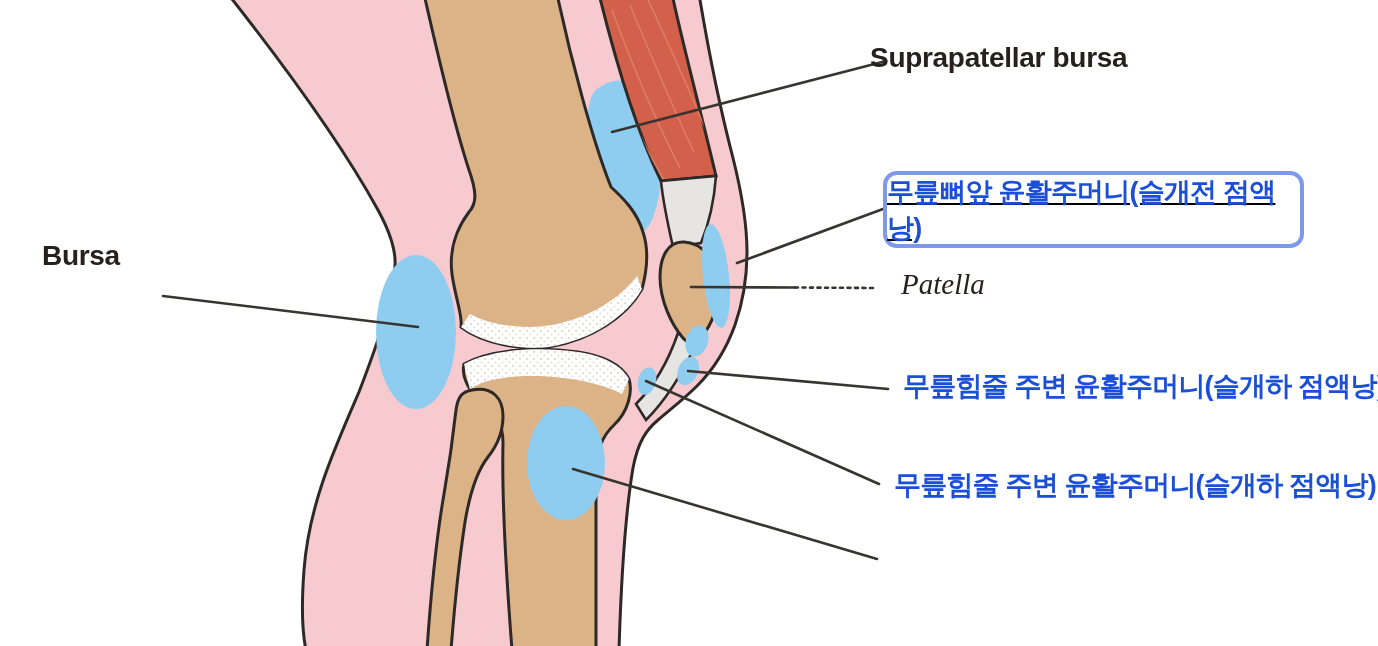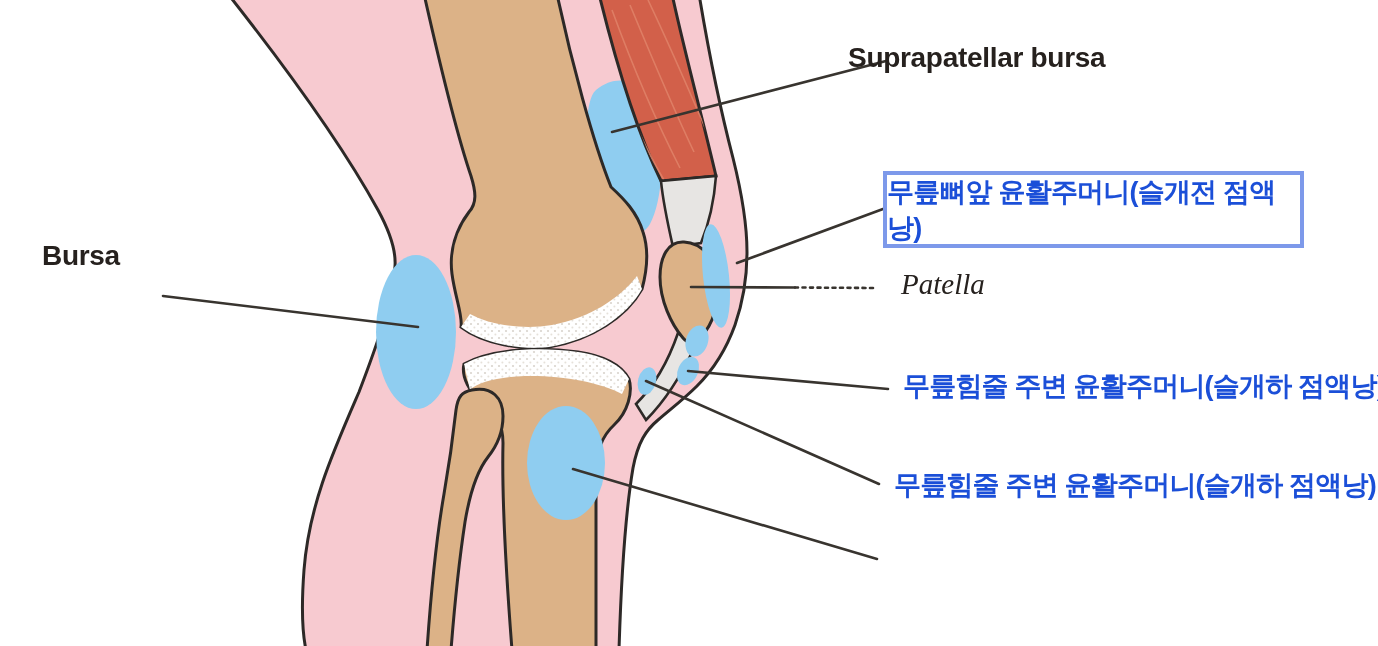--- a/index.html
+++ b/index.html
@@ -13,22 +13,22 @@
     font-size:28px;font-weight:600;color:var(--label-text);letter-spacing:-0.3px;
   }
   .lbl-it{
     font-size:29px;font-style:italic;font-weight:400;color:var(--label-text);
   }
   .lbl-ko{
     font-size:27px;font-weight:700;color:var(--korean-text);letter-spacing:-0.8px;
   }
   .callout-box{
     position:absolute;left:883px;top:171px;width:421px;height:77px;
-    border:4px solid var(--box-border);border-radius:0;background:#fff;
-    display:flex;align-items:center;justify-content:center;box-sizing:border-box;
+    border:4px solid var(--box-border);border-radius:14px;background:#fff;
+    display:flex;align-items:center;justify-content:center;box-sizing:border-box;text-decoration:underline;
   }
   .two-line{line-height:38px;}
   
   .skin{fill:var(--skin);stroke:var(--outline);stroke-width:3;}
   .bone{fill:var(--bone);stroke:var(--outline);stroke-width:3;}
   .muscle{fill:var(--muscle);stroke:var(--outline);stroke-width:3;}
   .tendon{fill:var(--tendon);stroke:var(--outline);stroke-width:2.6;}
   .bursa{fill:var(--bursa);stroke:none;}
   .cartilage{fill:url(#stipple);stroke:none;}
   .striation{fill:none;stroke:var(--muscle-striation);stroke-width:1.6;opacity:.85;}
@@ -177,21 +177,21 @@
     <path class="leader" d="M 612,132 L 886,61"></path>
     <path class="leader" d="M 737,263 L 883,209"></path>
     <path class="leader" d="M 691,287 L 795,287.5"></path>
     <path class="leader leader-dotted" d="M 795,287.5 L 877,288"></path>
     <path class="leader" d="M 688,371 L 888,389"></path>
     <path class="leader" d="M 646,381 L 879,484"></path>
     <path class="leader" d="M 573,469 L 877,559"></path>
     <path class="leader" d="M 163,296 L 418,327"></path>
   </svg>
 
-  <div class="lbl lbl-en" style="left:848px;top:42px;">Suprapatellar bursa</div>
+  <div class="lbl lbl-en" style="left:870px;top:42px;">Suprapatellar bursa</div>
 
   <div class="callout-box">
     <span class="lbl-ko">무릎뼈앞 윤활주머니(슬개전 점액낭)</span>
   </div>
 
   <div class="lbl lbl-it" style="left:901px;top:268px;font-family:Liberation Serif, serif;">Patella</div>
 
   <div class="lbl lbl-ko" style="left:903px;top:368px;">무릎힘줄 주변 윤활주머니(슬개하 점액낭)</div>
 
   <div class="lbl lbl-ko" style="left:894px;top:467px;">무릎힘줄 주변 윤활주머니(슬개하 점액낭)</div>

